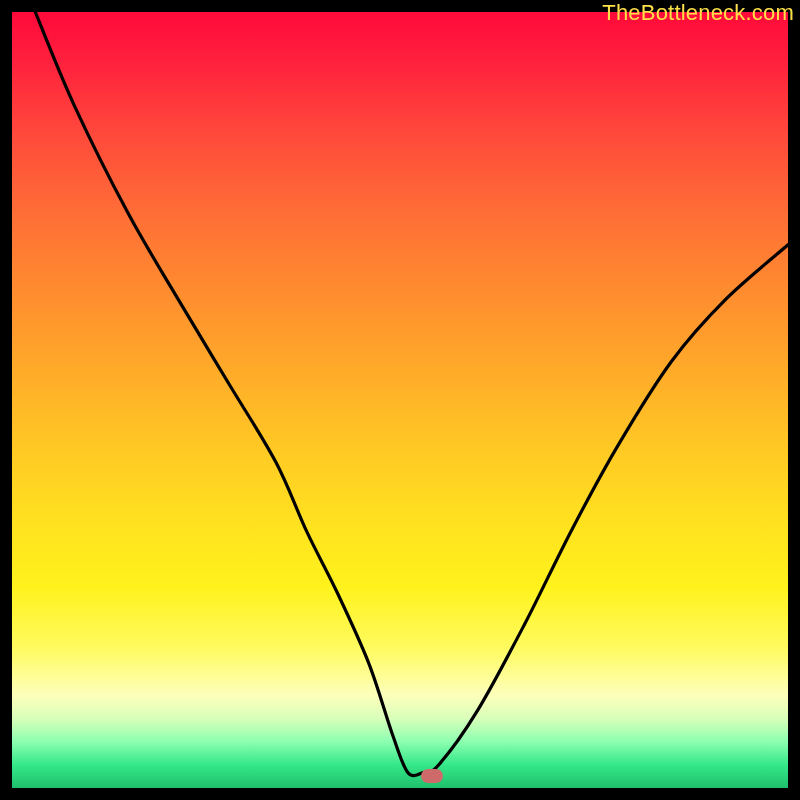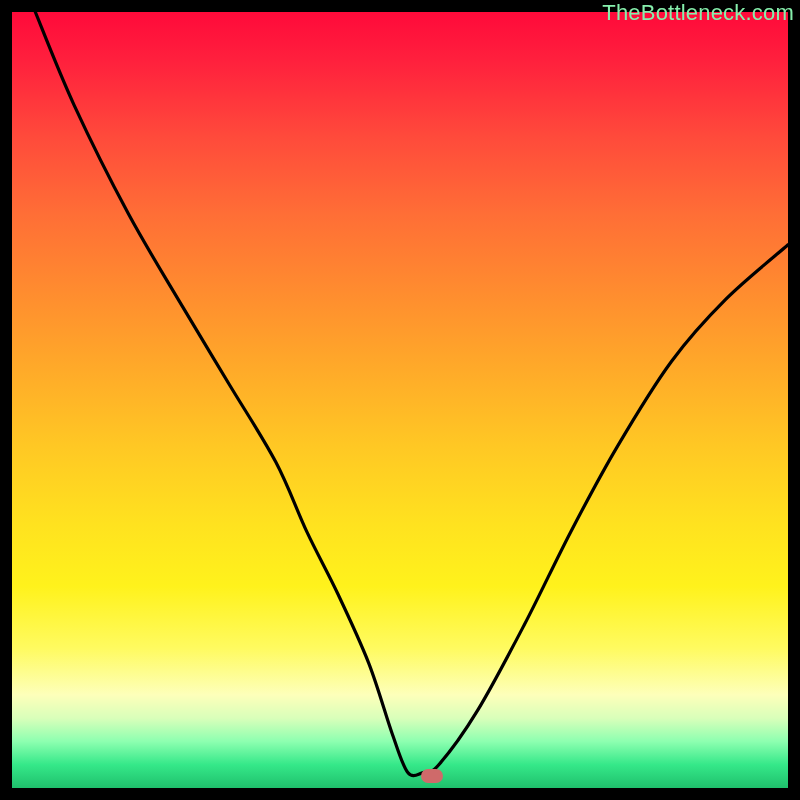--- a/index.html
+++ b/index.html
@@ -64,21 +64,21 @@
     width: 22px;
     height: 14px;
     border-radius: 7px;
     background: #cf6a6a;
     transform: translate(-50%, -50%);
   }
   .attribution {
     position: absolute;
     top: 0px;
     right: 6px;
-    color: #86efac;
+    color: #fde047;
     font-size: 22px;
     letter-spacing: 0.2px;
     font-weight: 500;
     user-select: none;
   }
 </style>
 </head>
 <body>
 
 <div class="stage">

